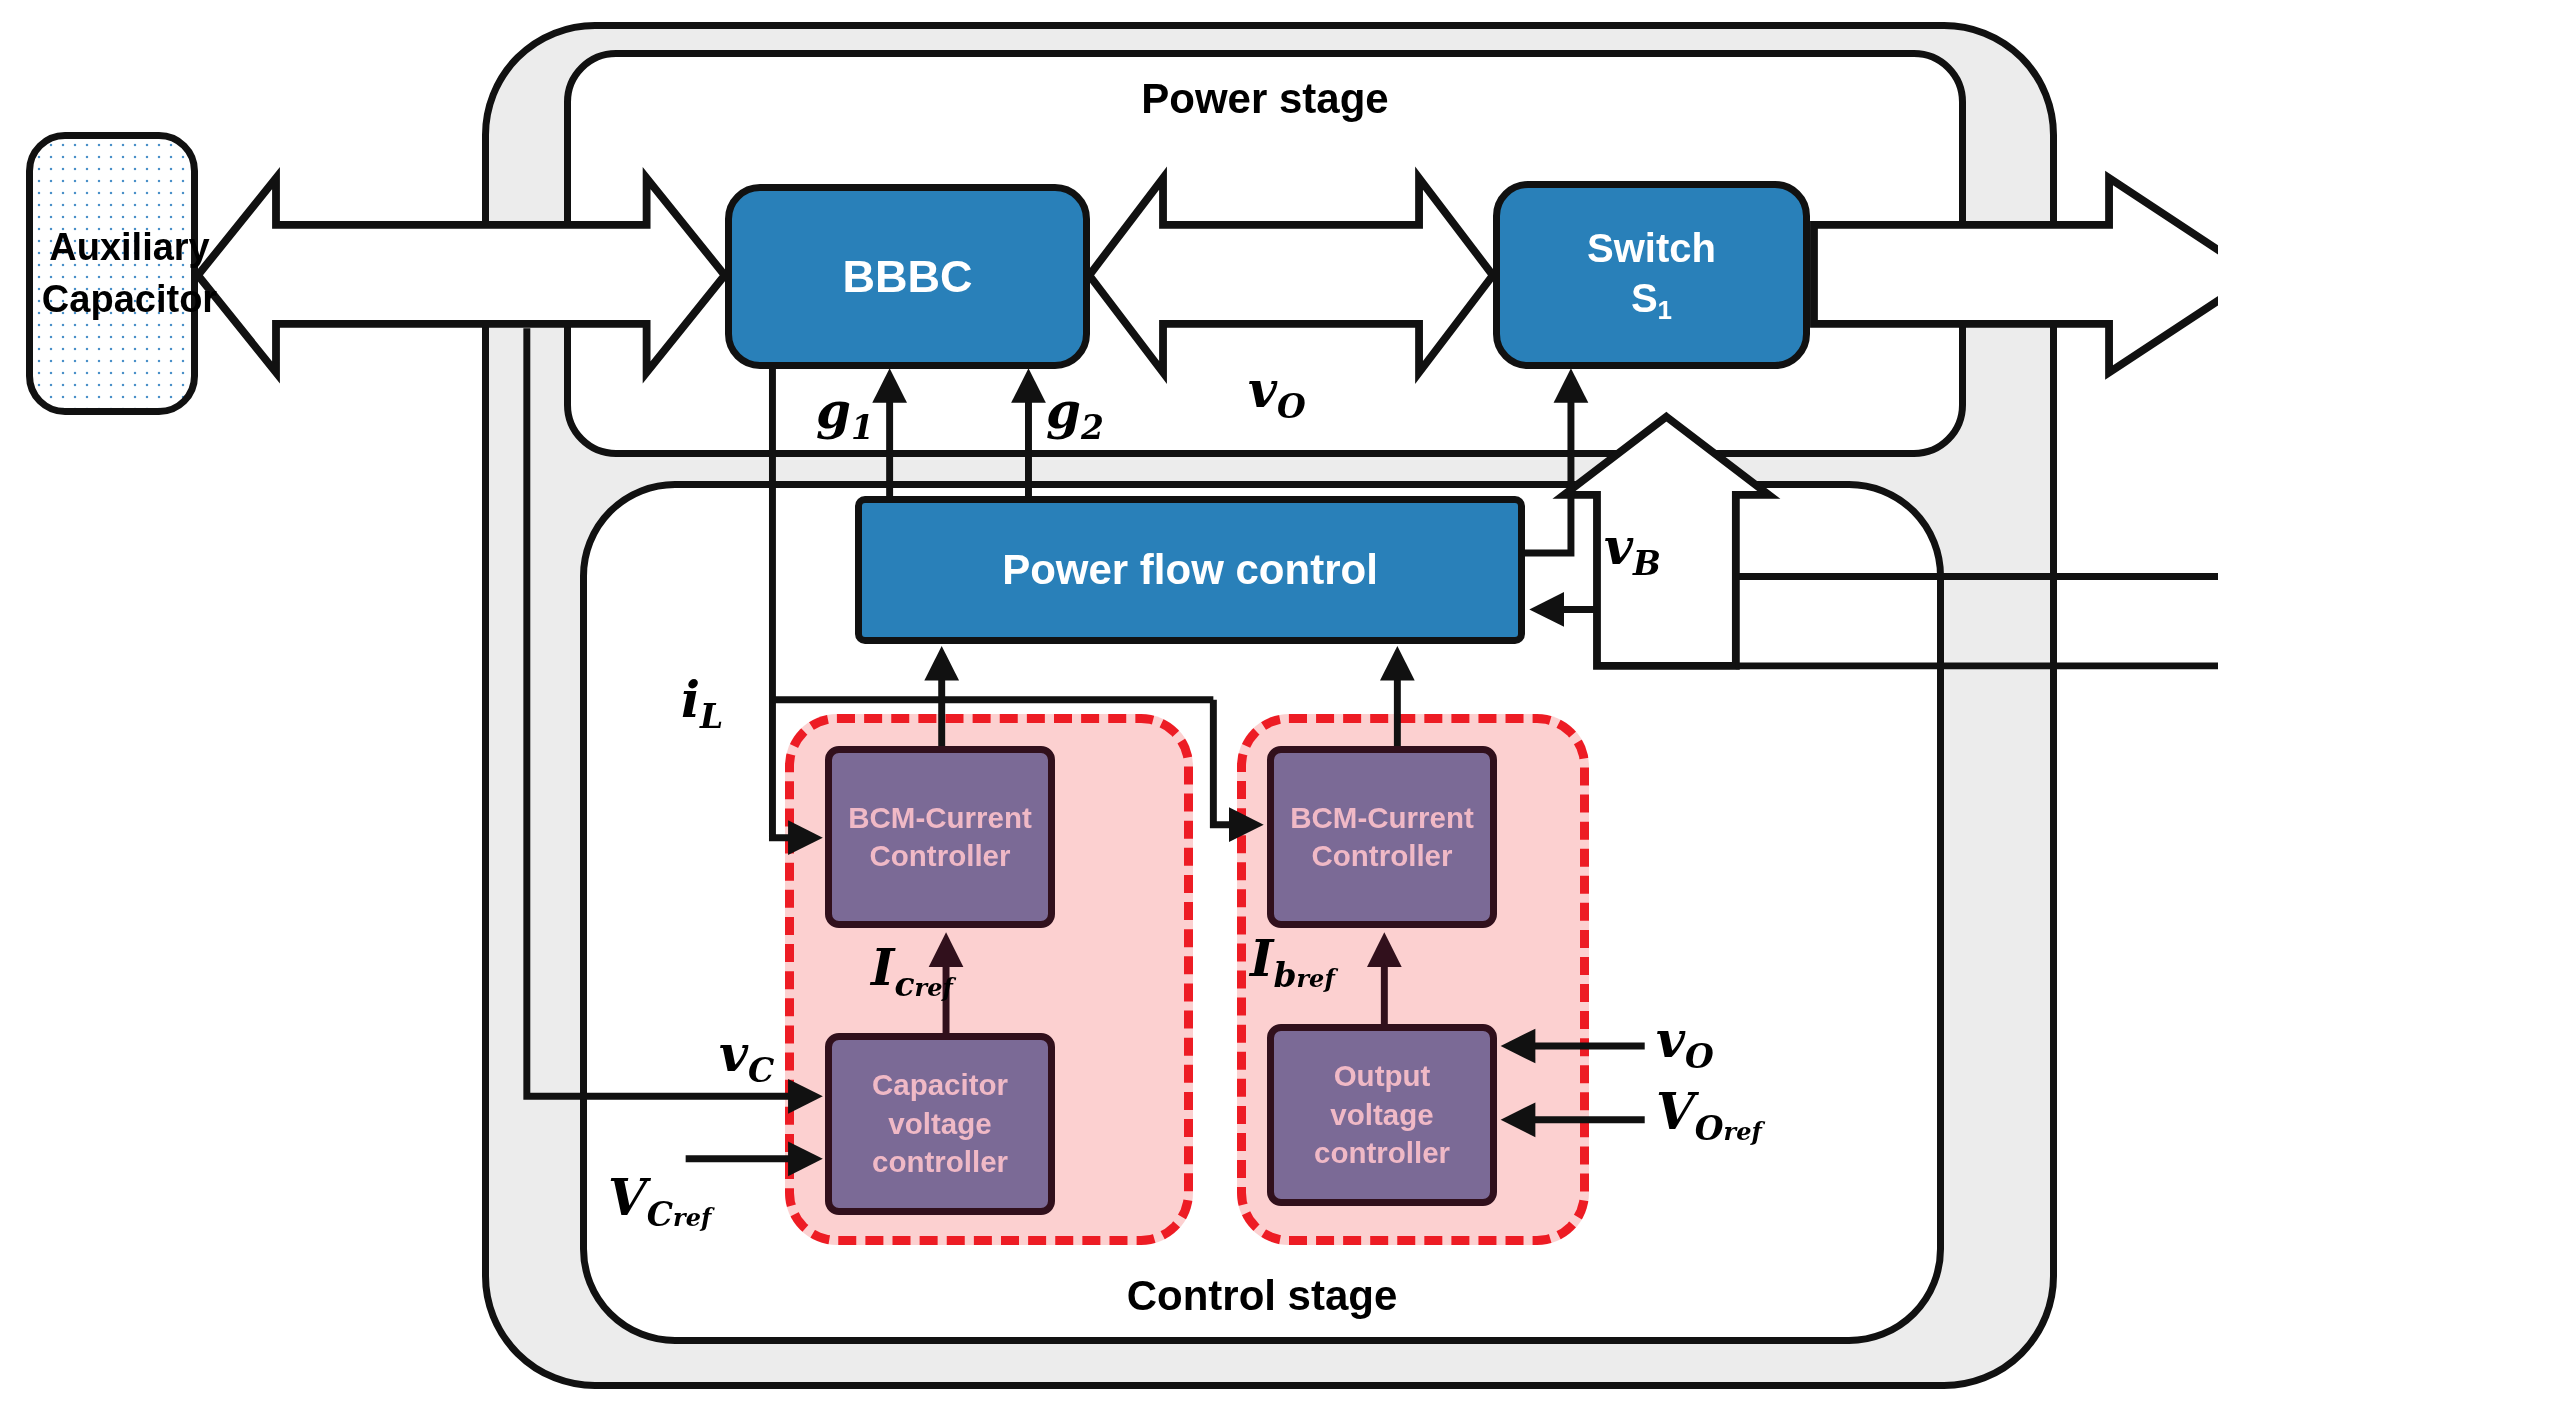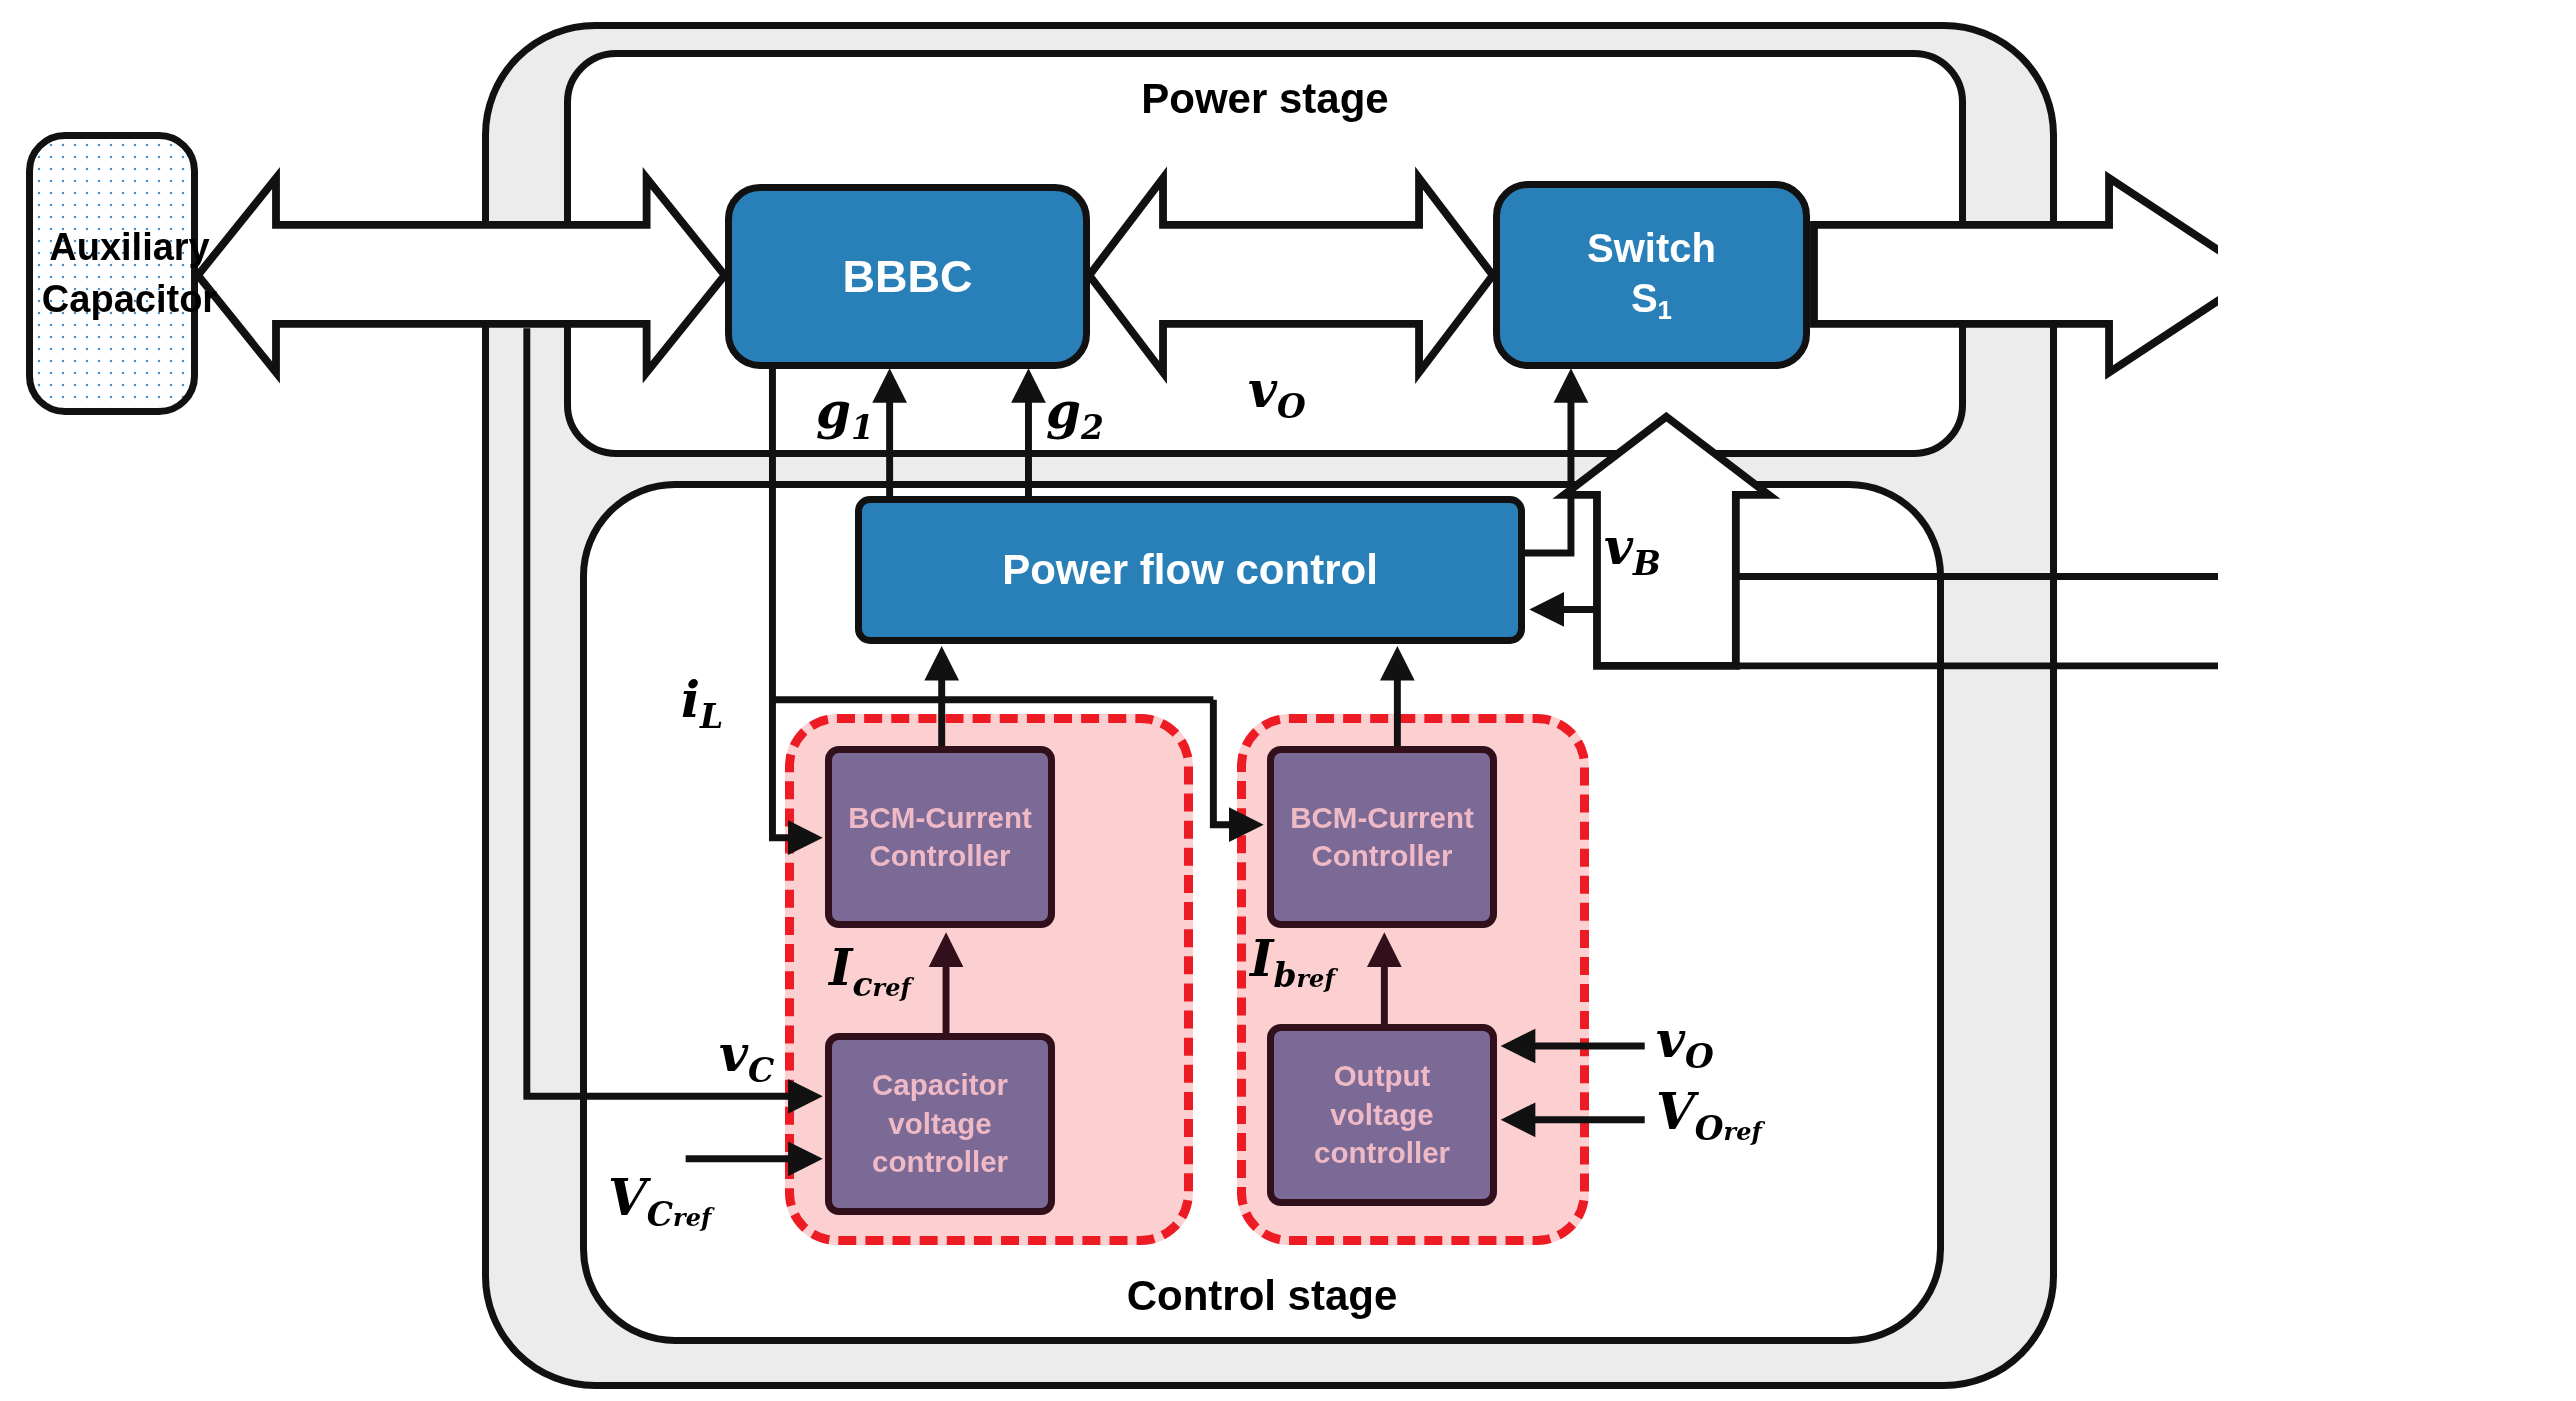--- a/index.html
+++ b/index.html
@@ -121,21 +121,21 @@
     <span>bus</span>
   </div>
 
   <div class="abs blue" style="left:725px;top:184px;width:365px;height:185px;font-size:45px;">
     <span>BBBC</span>
   </div>
   <div class="abs blue" style="left:1493px;top:181px;width:317px;height:188px;font-size:40px;line-height:1.25;">
     <span>Switch</span>
     <span><span>S</span><sub class="sub1">1</sub></span>
   </div>
-  <div class="abs blue" style="left:855px;top:496px;width:670px;height:148px;font-size:42px;border-radius:15px;">
+  <div class="abs blue" style="left:855px;top:496px;width:670px;height:148px;font-size:42px;border-radius:10px;">
     <span>Power flow control</span>
   </div>
 
   <div class="abs purple" style="left:825px;top:746px;width:230px;height:182px;">
     <span>BCM-Current</span>
     <span>Controller</span>
   </div>
   <div class="abs purple" style="left:1267px;top:746px;width:230px;height:182px;">
     <span>BCM-Current</span>
     <span>Controller</span>
@@ -158,21 +158,21 @@
   <div class="abs math" style="left:1248px;top:365px;">
     <span>v</span><sub>O</sub></div>
   <div class="abs math" style="left:1604px;top:522px;">
     <span>v</span><sub>B</sub></div>
   <div class="abs math" style="left:681px;top:675px;">
     <span>i</span><sub>L</sub></div>
   <div class="abs math" style="left:719px;top:1029px;">
     <span>v</span><sub>C</sub></div>
   <div class="abs math" style="left:608px;top:1173px;">
     <span>V</span><sub>C</sub><sub class="s2">ref</sub></div>
-  <div class="abs math" style="left:829px;top:943px;text-align:center;">
+  <div class="abs math" style="left:871px;top:943px;text-align:center;">
     <span>I</span><sub>c</sub><sub class="s2">ref</sub></div>
   <div class="abs math" style="left:1250px;top:934px;">
     <span>I</span><sub>b</sub><sub class="s2">ref</sub></div>
   <div class="abs math" style="left:1656px;top:1015px;">
     <span>v</span><sub>O</sub></div>
   <div class="abs math" style="left:1656px;top:1087px;">
     <span>V</span><sub>O</sub><sub class="s2">ref</sub></div>
 
 </div>
 

